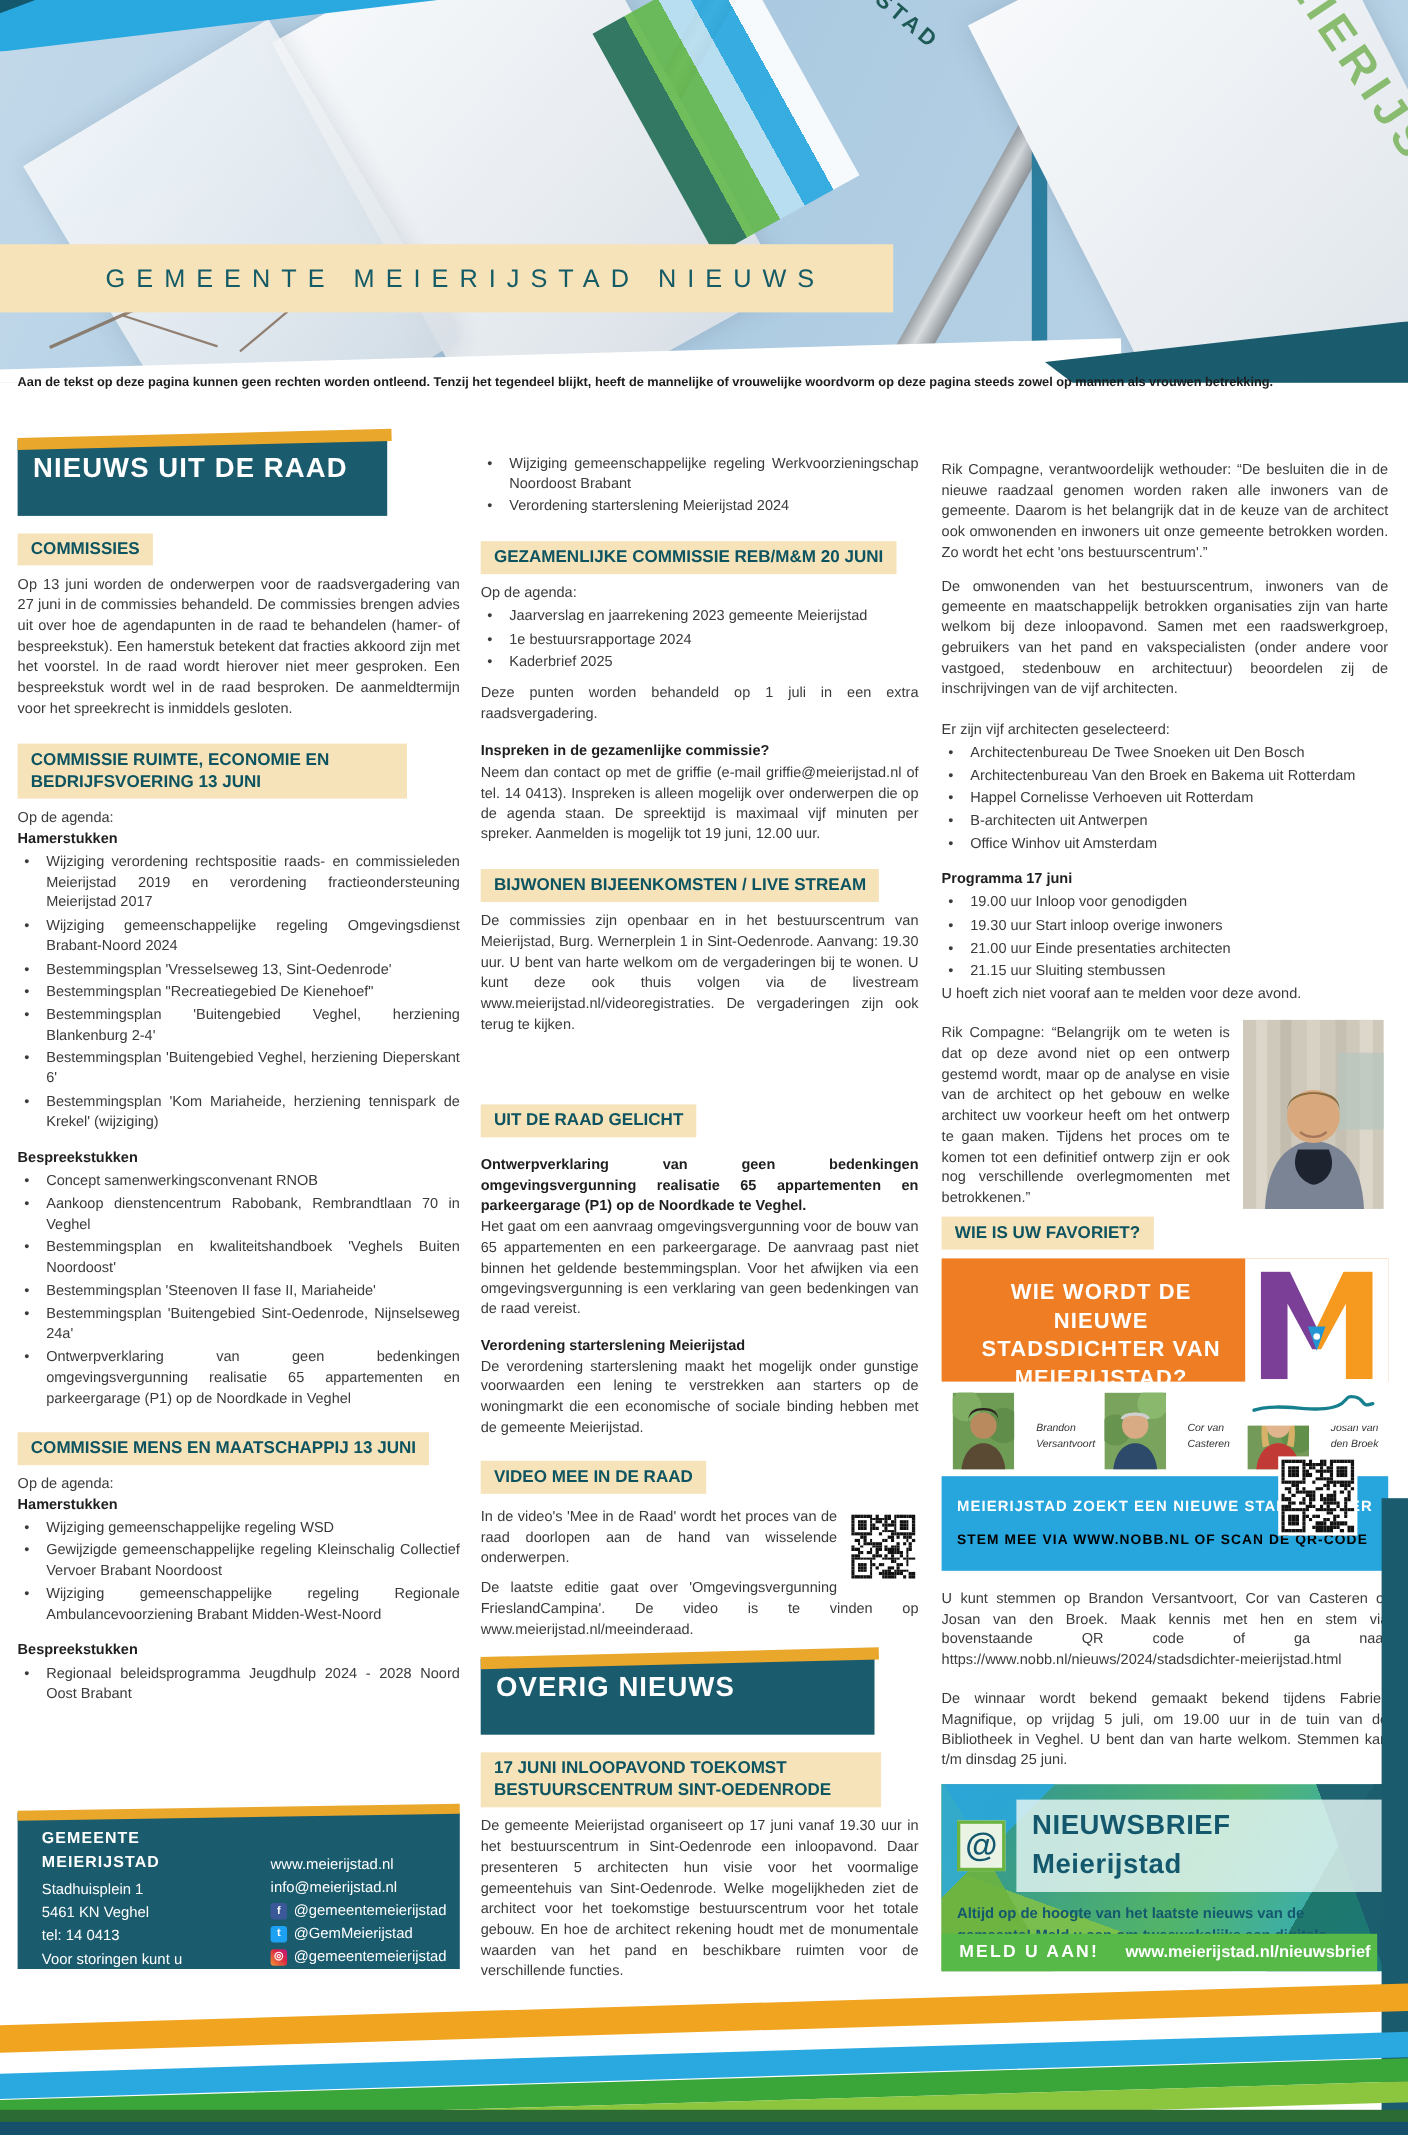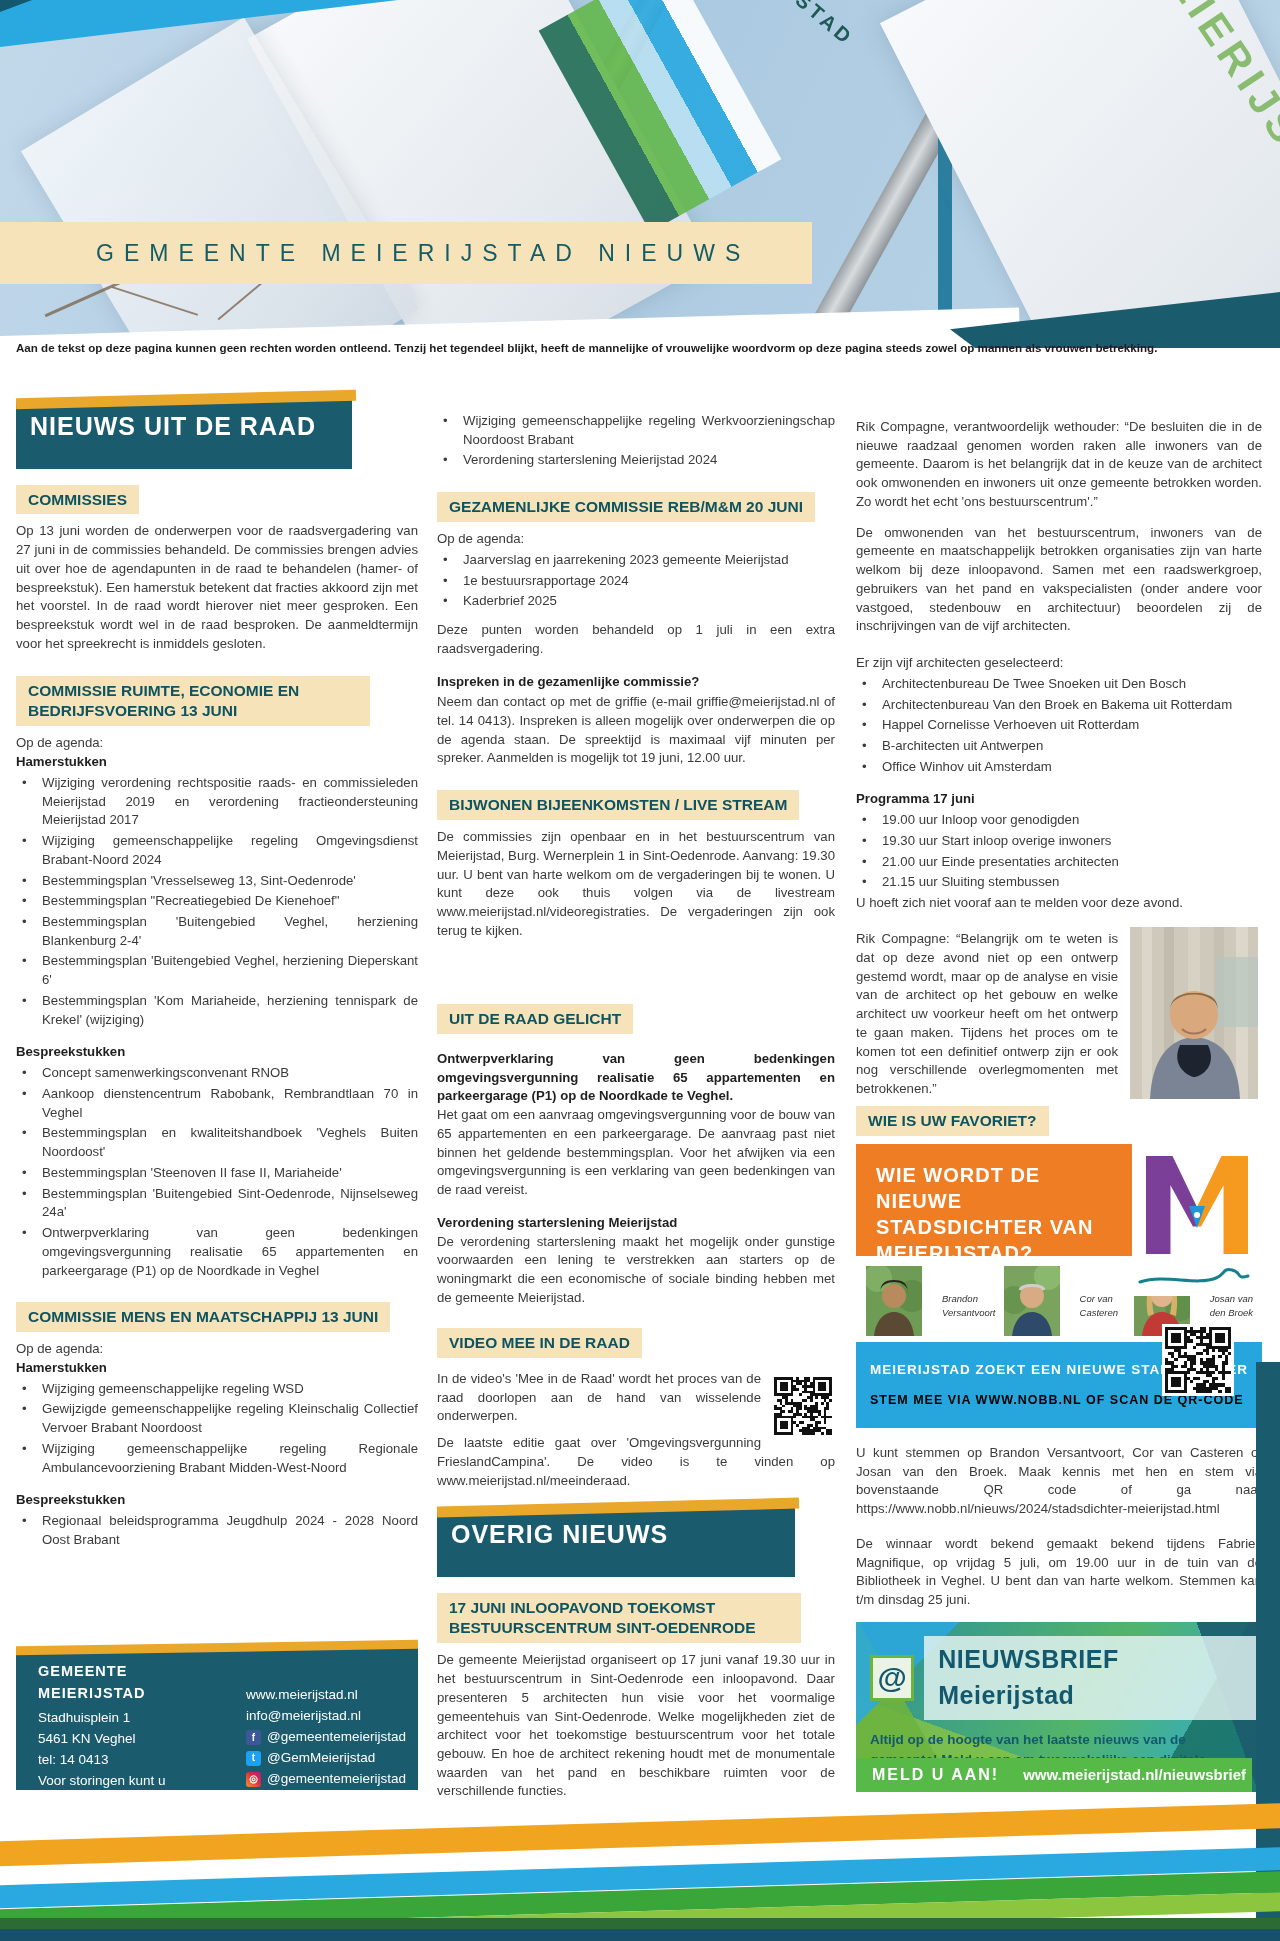--- a/index.html
+++ b/index.html
@@ -54,21 +54,21 @@
   .fb{background:#3b5998;} .tw{background:#1da1f2;} .ig{background:linear-gradient(45deg,#f09433,#dc2743 60%,#bc1888);}
   
   .qr{display:grid;grid-template-columns:repeat(21,1fr);grid-auto-rows:1fr;background:#fff;padding:3px;box-sizing:border-box;}
   .qr i.b{background:#111;} .qr i.w{background:#fff;}
   .qr-video{position:relative;float:right;width:64px;height:64px;margin:4px 0 4px 10px;}
   
   .rikrow{display:flex;gap:12px;margin-top:14px;align-items:flex-end;}
   .rikrow .txt{width:262px;}
   .rikphoto{width:128px;height:172px;flex:0 0 auto;}
   .orange{position:relative;background:#ee7d23;height:112px;margin-top:8px;}
-  .orange .otxt{position:absolute;left:20px;top:18px;color:#fff;font-weight:700;font-size:20px;line-height:1.3;letter-spacing:1px;width:250px;text-align:left;}
+  .orange .otxt{position:absolute;left:20px;top:18px;color:#fff;font-weight:700;font-size:20px;line-height:1.3;letter-spacing:1px;width:250px;text-align:center;}
   .mcard{position:absolute;right:0;top:0;width:130px;height:152px;background:#fff;}
   .mshape{position:absolute;left:14px;top:12px;width:102px;height:98px;
           background:linear-gradient(90deg,#7b3f98 50%,#f5991f 50%);
           clip-path:polygon(0 100%,0 0,26% 0,50% 52%,74% 0,100% 0,100% 100%,76% 100%,76% 30%,54% 72%,46% 72%,24% 30%,24% 100%);}
   .nib{position:absolute;left:57px;top:62px;width:0;height:0;border-left:8px solid transparent;border-right:8px solid transparent;border-top:22px solid #2196d3;}
   .nibdot{position:absolute;left:62px;top:68px;width:6px;height:6px;border-radius:50%;background:#fff;}
   .cands{display:flex;gap:8px;background:#fff;padding:10px 6px 6px 10px;margin:0;}
   .cand{display:flex;gap:20px;width:132px;}
   .cand svg{flex:0 0 auto;}
   .cname{font-size:9.5px;font-style:italic;color:#333;line-height:1.5;margin-top:26px;text-align:left;}

